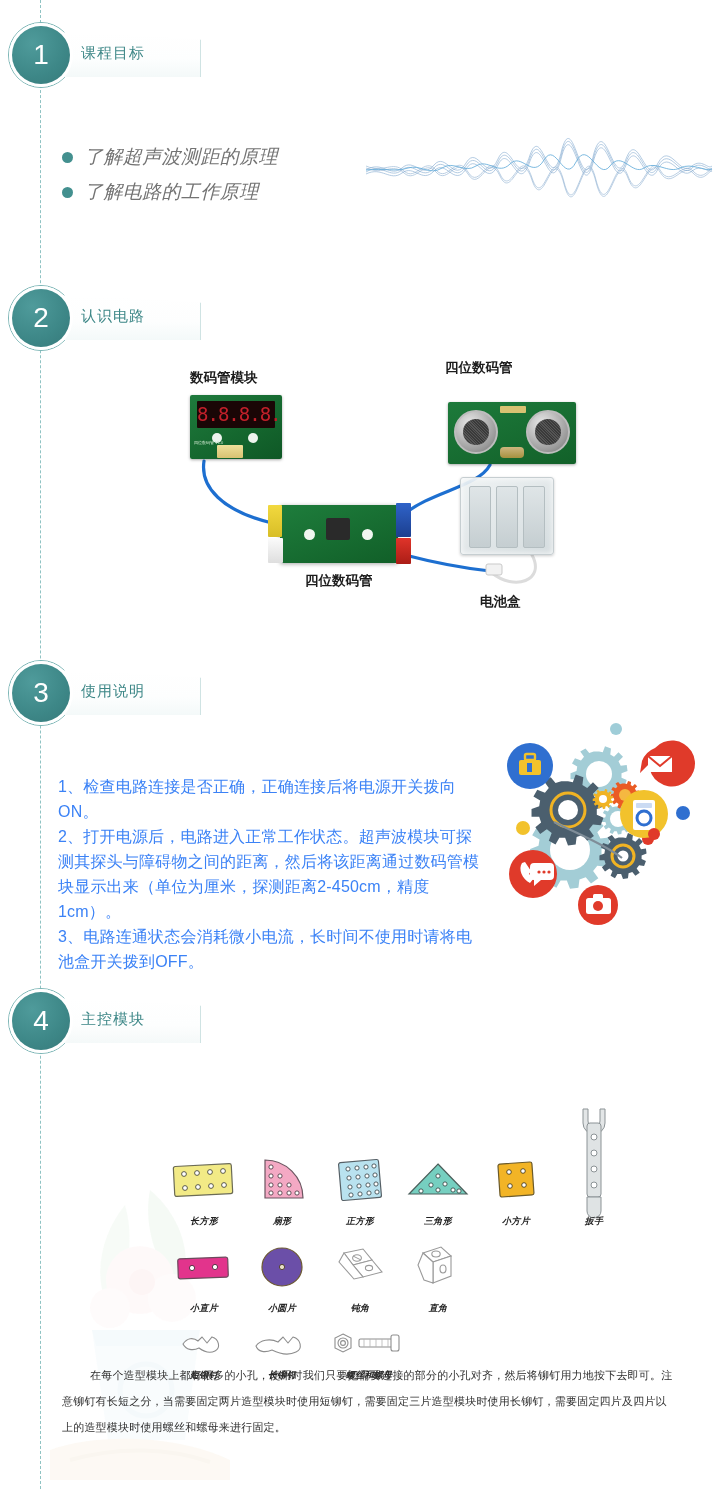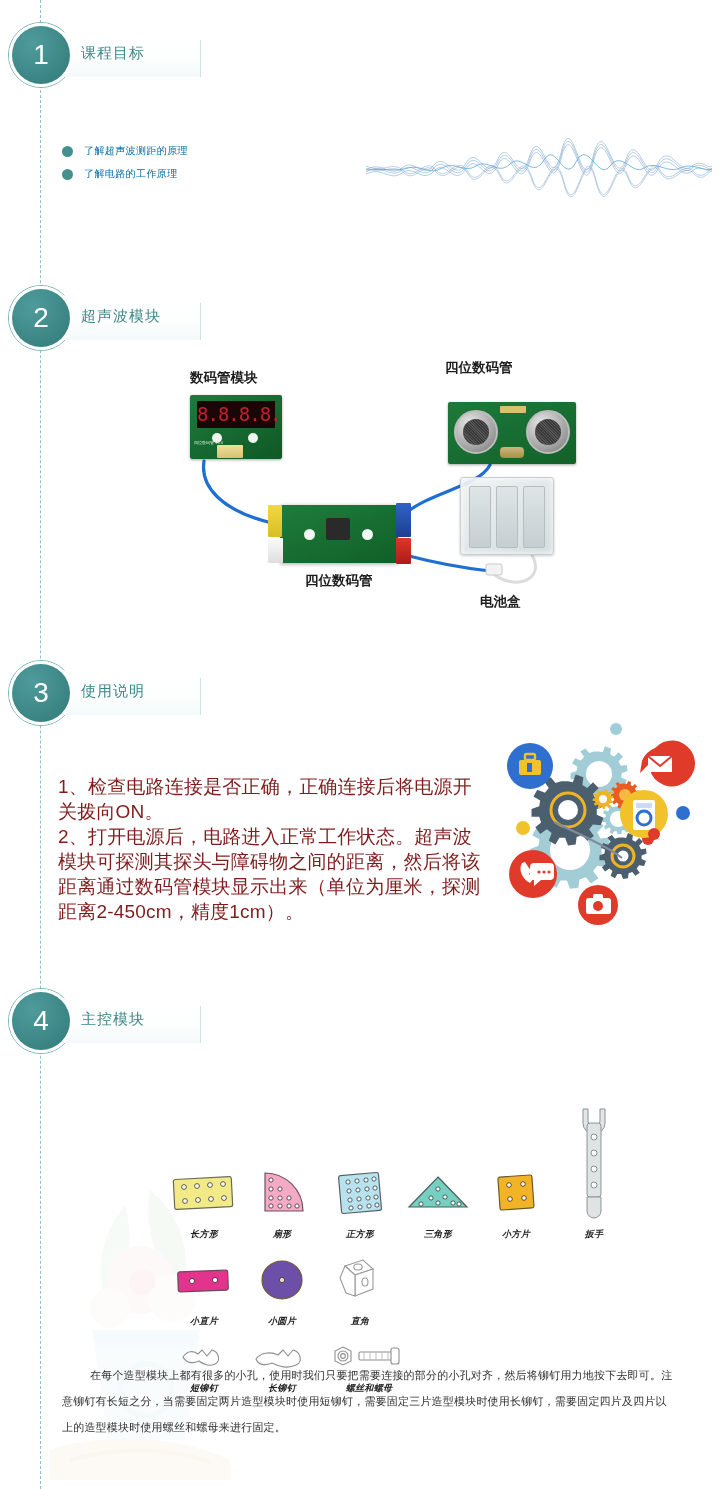--- a/index.html
+++ b/index.html
@@ -66,21 +66,21 @@
     z-index: 1;
   }
 
   
   .bullets { position: absolute; left: 62px; z-index: 4; }
   .bullet-row { display: flex; align-items: center; margin-bottom: 9px; }
   .bullet-dot {
     width: 11px; height: 11px; border-radius: 50%;
     background: #43908f; flex: 0 0 auto; margin-right: 11px;
   }
-  .bullet-text { font-size: 10px; color: #0369a1; letter-spacing: .4px; }
+  .bullet-text { font-size: 19px; color: #737373; letter-spacing: .4px; font-style: italic; }
 
   
   .art { position: absolute; z-index: 3; }
 
   
   .diagram { position: absolute; left: 160px; top: 365px; width: 460px; height: 250px; z-index: 4; text-align: center; }
   .dlabel {
     position: absolute; font-size: 13.5px; font-weight: bold; color: #1c1c1c;
     white-space: nowrap;
   }
@@ -176,21 +176,21 @@
     background: linear-gradient(180deg,#dfe5e7,#c5ced1);
     border: 1px solid #b4bec1; border-radius: 2px;
   }
 
   
   .wires { position: absolute; left: 0; top: 0; width: 460px; height: 250px; overflow: visible; }
 
   
   .instr {
     position: absolute; left: 58px; top: 774px; width: 430px;
-    font-size: 19px; color: #7f1d1d; line-height: 25px; z-index: 4;
+    font-size: 16px; color: #3b82f6; line-height: 25px; z-index: 4;
     letter-spacing: .2px;
   }
 
   
   .shapes { position: absolute; left: 165px; top: 1105px; width: 470px; z-index: 4; font-style: italic; }
   .srow { display: flex; align-items: flex-end; margin-bottom: 8px; }
   .scell { width: 78px; text-align: center; }
   .scell .glyph { height: 62px; display: flex; align-items: center; justify-content: center; }
   .scell .cap {
     font-size: 9px; font-weight: bold; color: #222; margin-top: 4px; letter-spacing: .3px;
@@ -269,21 +269,21 @@
 
 <div class="sec-head" style="top:285px">
   <div class="badge-ring"></div>
   <div class="badge">
     <span class="badge-num">2</span>
   </div>
   <div class="ribbon"></div>
   <svg class="ribbon-tail" style="left:193px; top:44px" width="30" height="14" viewBox="0 0 30 14">
     <path d="M0 0 L30 12 L0 12 Z" fill="#e9f2f2"></path>
   </svg>
-  <div class="ribbon-label">超声波模块</div>
+  <div class="ribbon-label">认识电路</div>
 </div>
 
 <div class="diagram">
 
   <svg class="wires" viewBox="0 0 460 250">
     <g fill="none" stroke="#1d6fd0" stroke-width="3.2" stroke-linecap="round">
       <path d="M44 96 C40 122 62 146 112 158"></path>
       <path d="M330 100 C318 122 272 126 243 150"></path>
       <path d="M245 190 C268 196 292 202 330 206"></path>
     </g>
@@ -342,20 +342,21 @@
   <div class="ribbon"></div>
   <svg class="ribbon-tail" style="left:193px; top:44px" width="30" height="14" viewBox="0 0 30 14">
     <path d="M0 0 L30 12 L0 12 Z" fill="#e9f2f2"></path>
   </svg>
   <div class="ribbon-label">使用说明</div>
 </div>
 
 <div class="instr">
   <div>1、检查电路连接是否正确，正确连接后将电源开关拨向ON。</div>
   <div>2、打开电源后，电路进入正常工作状态。超声波模块可探测其探头与障碍物之间的距离，然后将该距离通过数码管模块显示出来（单位为厘米，探测距离2-450cm，精度1cm）。</div>
+  <div>3、电路连通状态会消耗微小电流，长时间不使用时请将电池盒开关拨到OFF。</div>
 </div>
 
 <svg class="art" style="left:482px; top:722px; width:232px; height:205px;" viewBox="0 0 232 205">
   <defs>
     <g id="gear16">
       <path d="M0,-30 L5,-29 L8,-37 L16,-34 L15,-26 L20,-23 L26,-29 L32,-23 L26,-17 L29,-11 L37,-12 L38,-4 L30,-1 L30,5 L37,8 L34,16 L26,15 L22,20 L27,27 L20,32 L15,26 L9,28 L8,36 L0,37 L-3,29 L-9,29 L-13,36 L-20,32 L-17,24 L-22,20 L-29,25 L-34,18 L-28,13 L-30,7 L-38,7 L-38,-1 L-30,-4 L-29,-10 L-36,-14 L-32,-21 L-24,-18 L-20,-23 L-25,-30 L-18,-34 L-13,-28 L-7,-30 Z"></path>
     </g>
   </defs>
 
   <circle cx="134" cy="7" r="6" fill="#9fcdd8"></circle>
@@ -558,21 +559,21 @@
           <rect x="6" y="18" width="14" height="74" rx="3" fill="#dfe3e4" stroke="#8c9396" stroke-width="1"></rect>
           <path d="M6 92 L6 106 A7 7 0 0 0 20 106 L20 92 Z" fill="#dfe3e4" stroke="#8c9396" stroke-width="1"></path>
           <g fill="#ffffff" stroke="#8c9396" stroke-width="1">
             <circle cx="13" cy="32" r="3"></circle>
               <circle cx="13" cy="48" r="3"></circle>
               <circle cx="13" cy="64" r="3"></circle>
               <circle cx="13" cy="80" r="3"></circle>
           </g>
         </svg>
       </div>
-      <div class="cap" style="margin-top:61px">扳手</div>
+      <div class="cap" style="margin-top:48px">扳手</div>
     </div>
   </div>
 
   <div class="srow" style="margin-top:8px">
     <div class="scell">
       <div class="glyph">
         <svg width="62" height="40" viewBox="0 0 62 40">
           <rect x="5" y="11" width="50" height="20" rx="2" fill="#e2348c" stroke="#6b4a5c" stroke-width="1.2" transform="rotate(-2 30 21)"></rect>
           <g fill="#fff" stroke="#4a2a3a" stroke-width="0.9">
             <circle cx="19" cy="21" r="2.6"></circle>
@@ -586,20 +587,35 @@
     <div class="scell">
       <div class="glyph">
         <svg width="46" height="46" viewBox="0 0 46 46">
           <ellipse cx="23" cy="23" rx="20" ry="19" fill="#6b4fa8" stroke="#6d5a33" stroke-width="1.2"></ellipse>
           <circle cx="23" cy="23" r="2.6" fill="#e8e0c8" stroke="#4a3a22" stroke-width="0.9"></circle>
         </svg>
       </div>
       <div class="cap">小圆片</div>
     </div>
 
+    <div class="scell">
+      <div class="glyph">
+        <svg width="60" height="44" viewBox="0 0 60 44">
+          <g fill="#ffffff" stroke="#9a9a9a" stroke-width="1.1">
+            <path d="M14 8 L33 4 L42 15 L23 20 Z"></path>
+            <path d="M23 20 L42 15 L52 27 L33 32 Z"></path>
+            <path d="M14 8 L23 20 L33 32 L24 34 L9 17 Z"></path>
+            <ellipse cx="27" cy="13" rx="4.4" ry="3.2"></ellipse>
+            <ellipse cx="39" cy="23" rx="3.6" ry="2.6"></ellipse>
+          </g>
+          <path d="M23 11 L31 15" stroke="#9a9a9a" stroke-width="1"></path>
+        </svg>
+      </div>
+      <div class="cap">钝角</div>
+    </div>
 
     <div class="scell">
       <div class="glyph">
         <svg width="54" height="48" viewBox="0 0 54 48">
           <g fill="#ffffff" stroke="#9a9a9a" stroke-width="1.1">
             <path d="M12 10 L30 4 L40 13 L22 19 Z"></path>
             <path d="M22 19 L40 13 L40 33 L22 40 Z"></path>
             <path d="M12 10 L22 19 L22 40 L13 37 L7 22 Z"></path>
             <ellipse cx="25" cy="11" rx="4.2" ry="3"></ellipse>
             <ellipse cx="32" cy="26" rx="3" ry="4"></ellipse>

